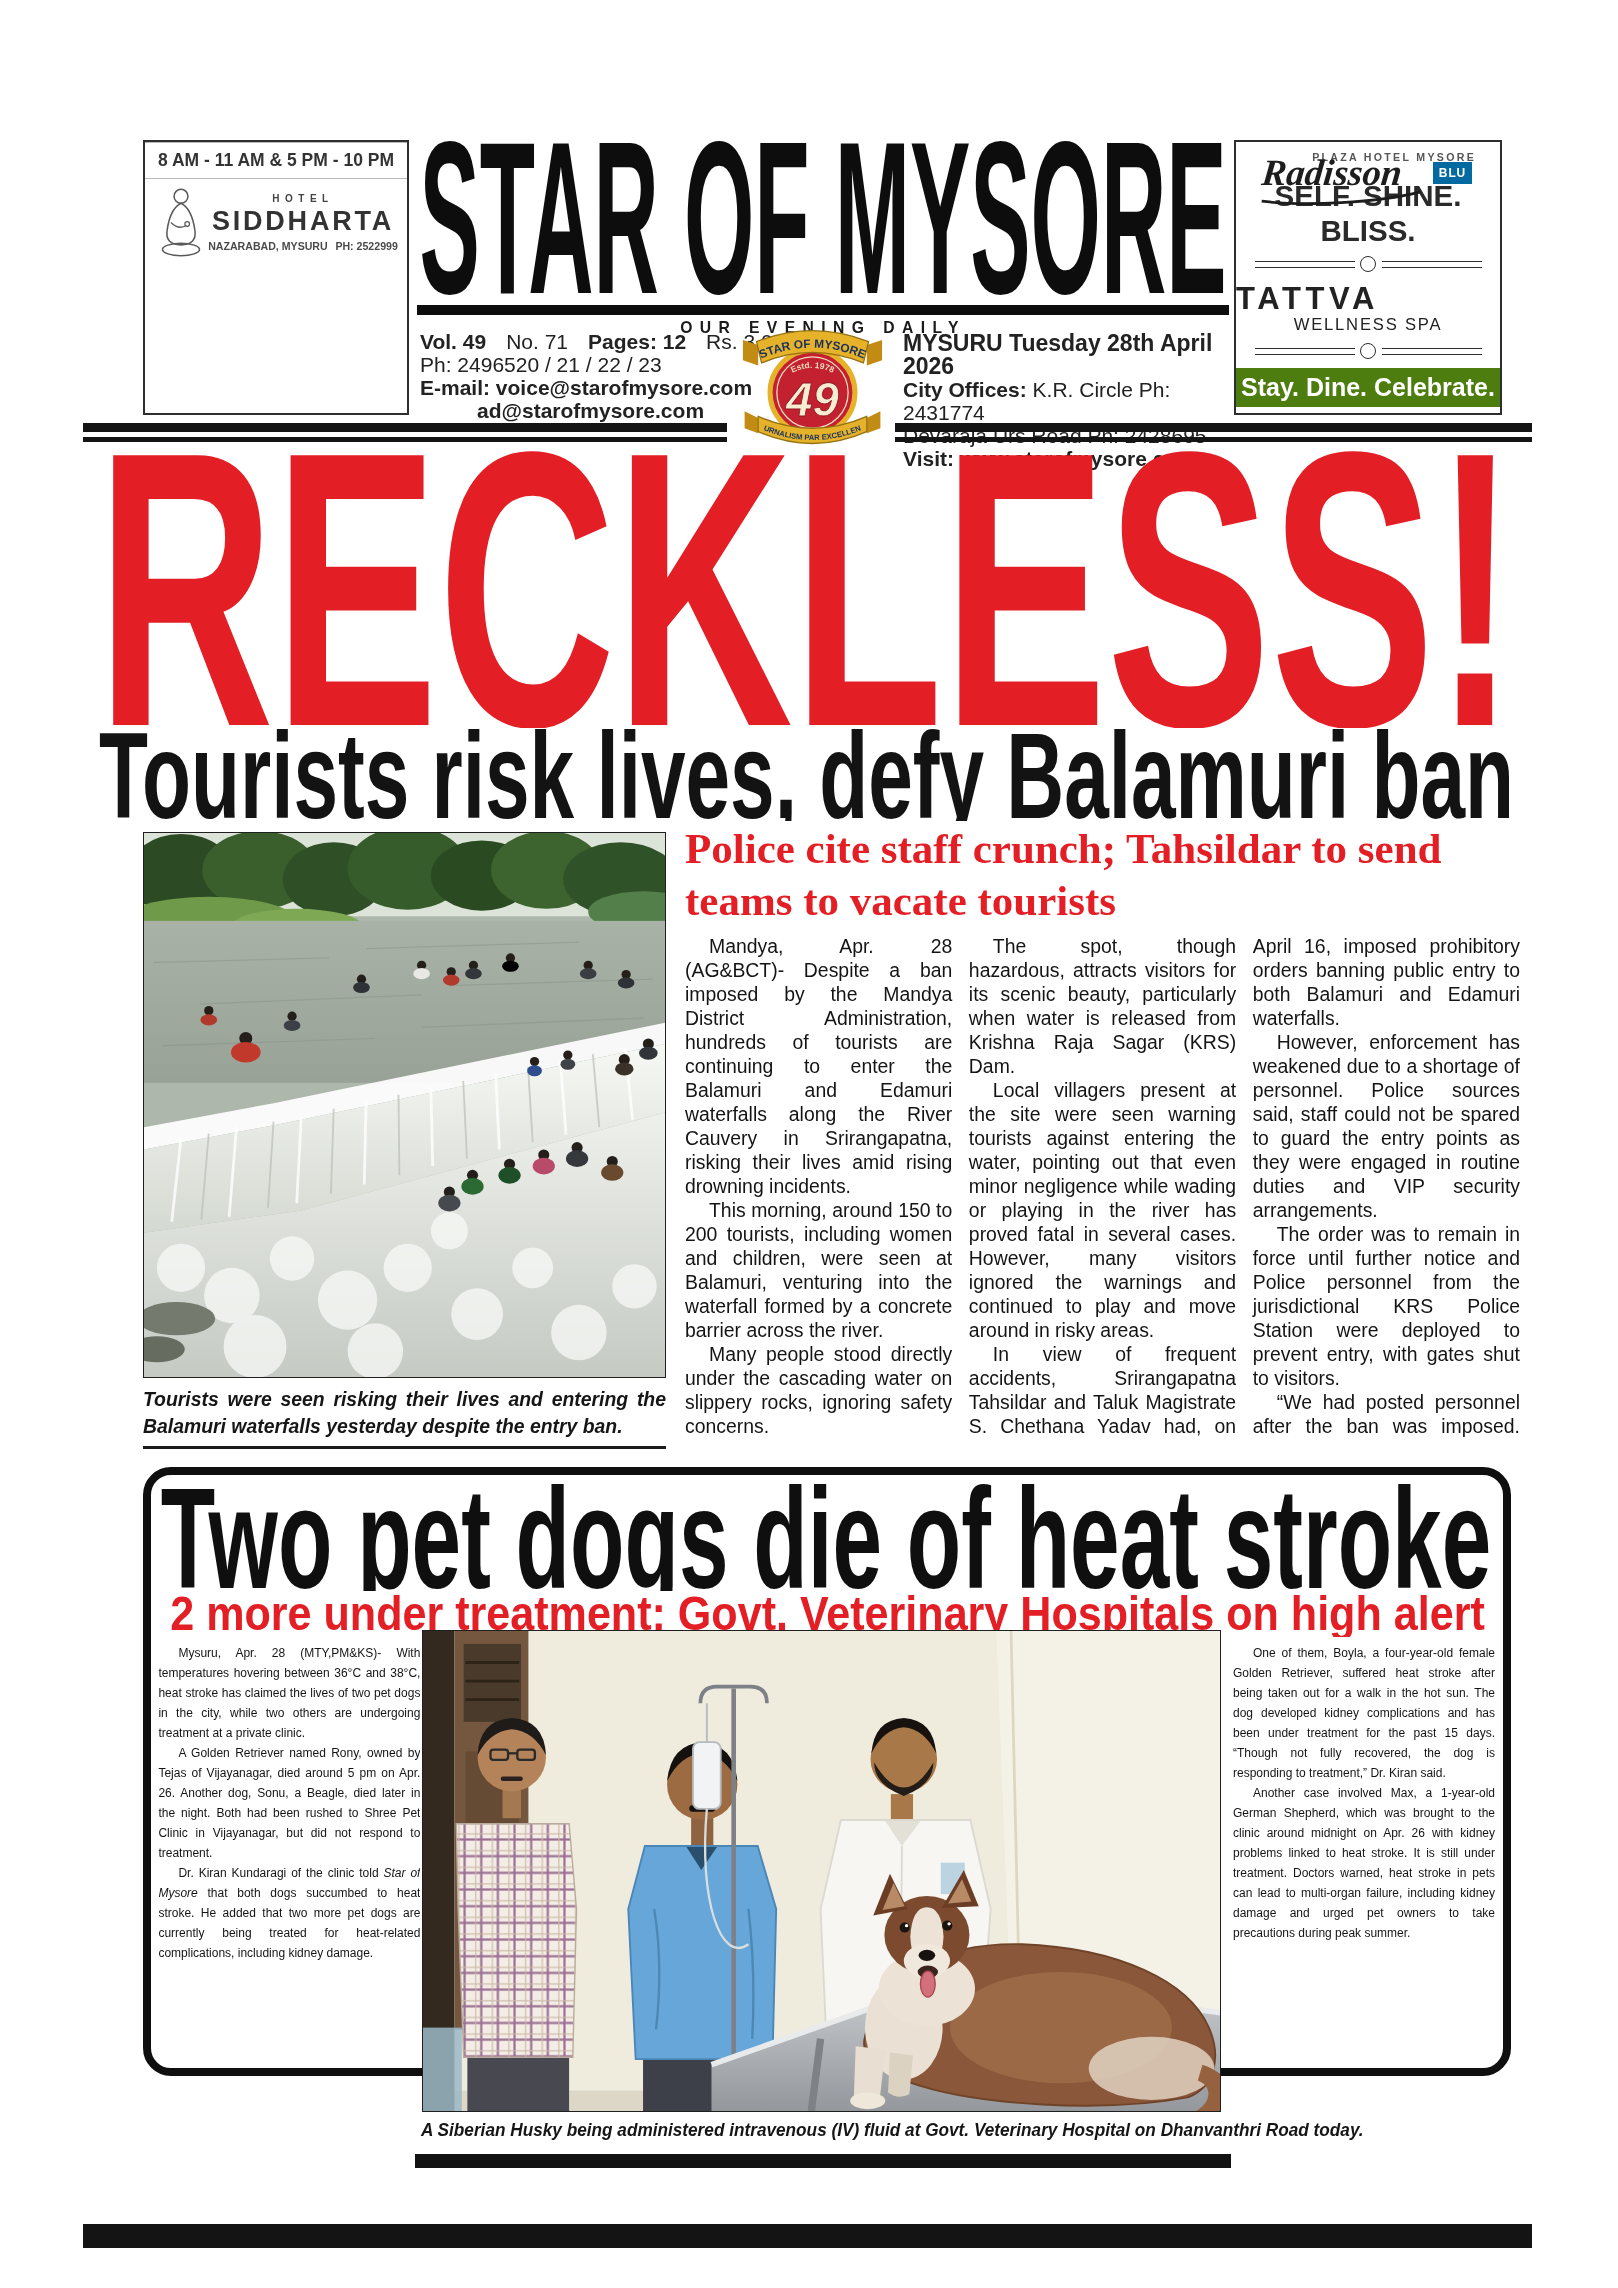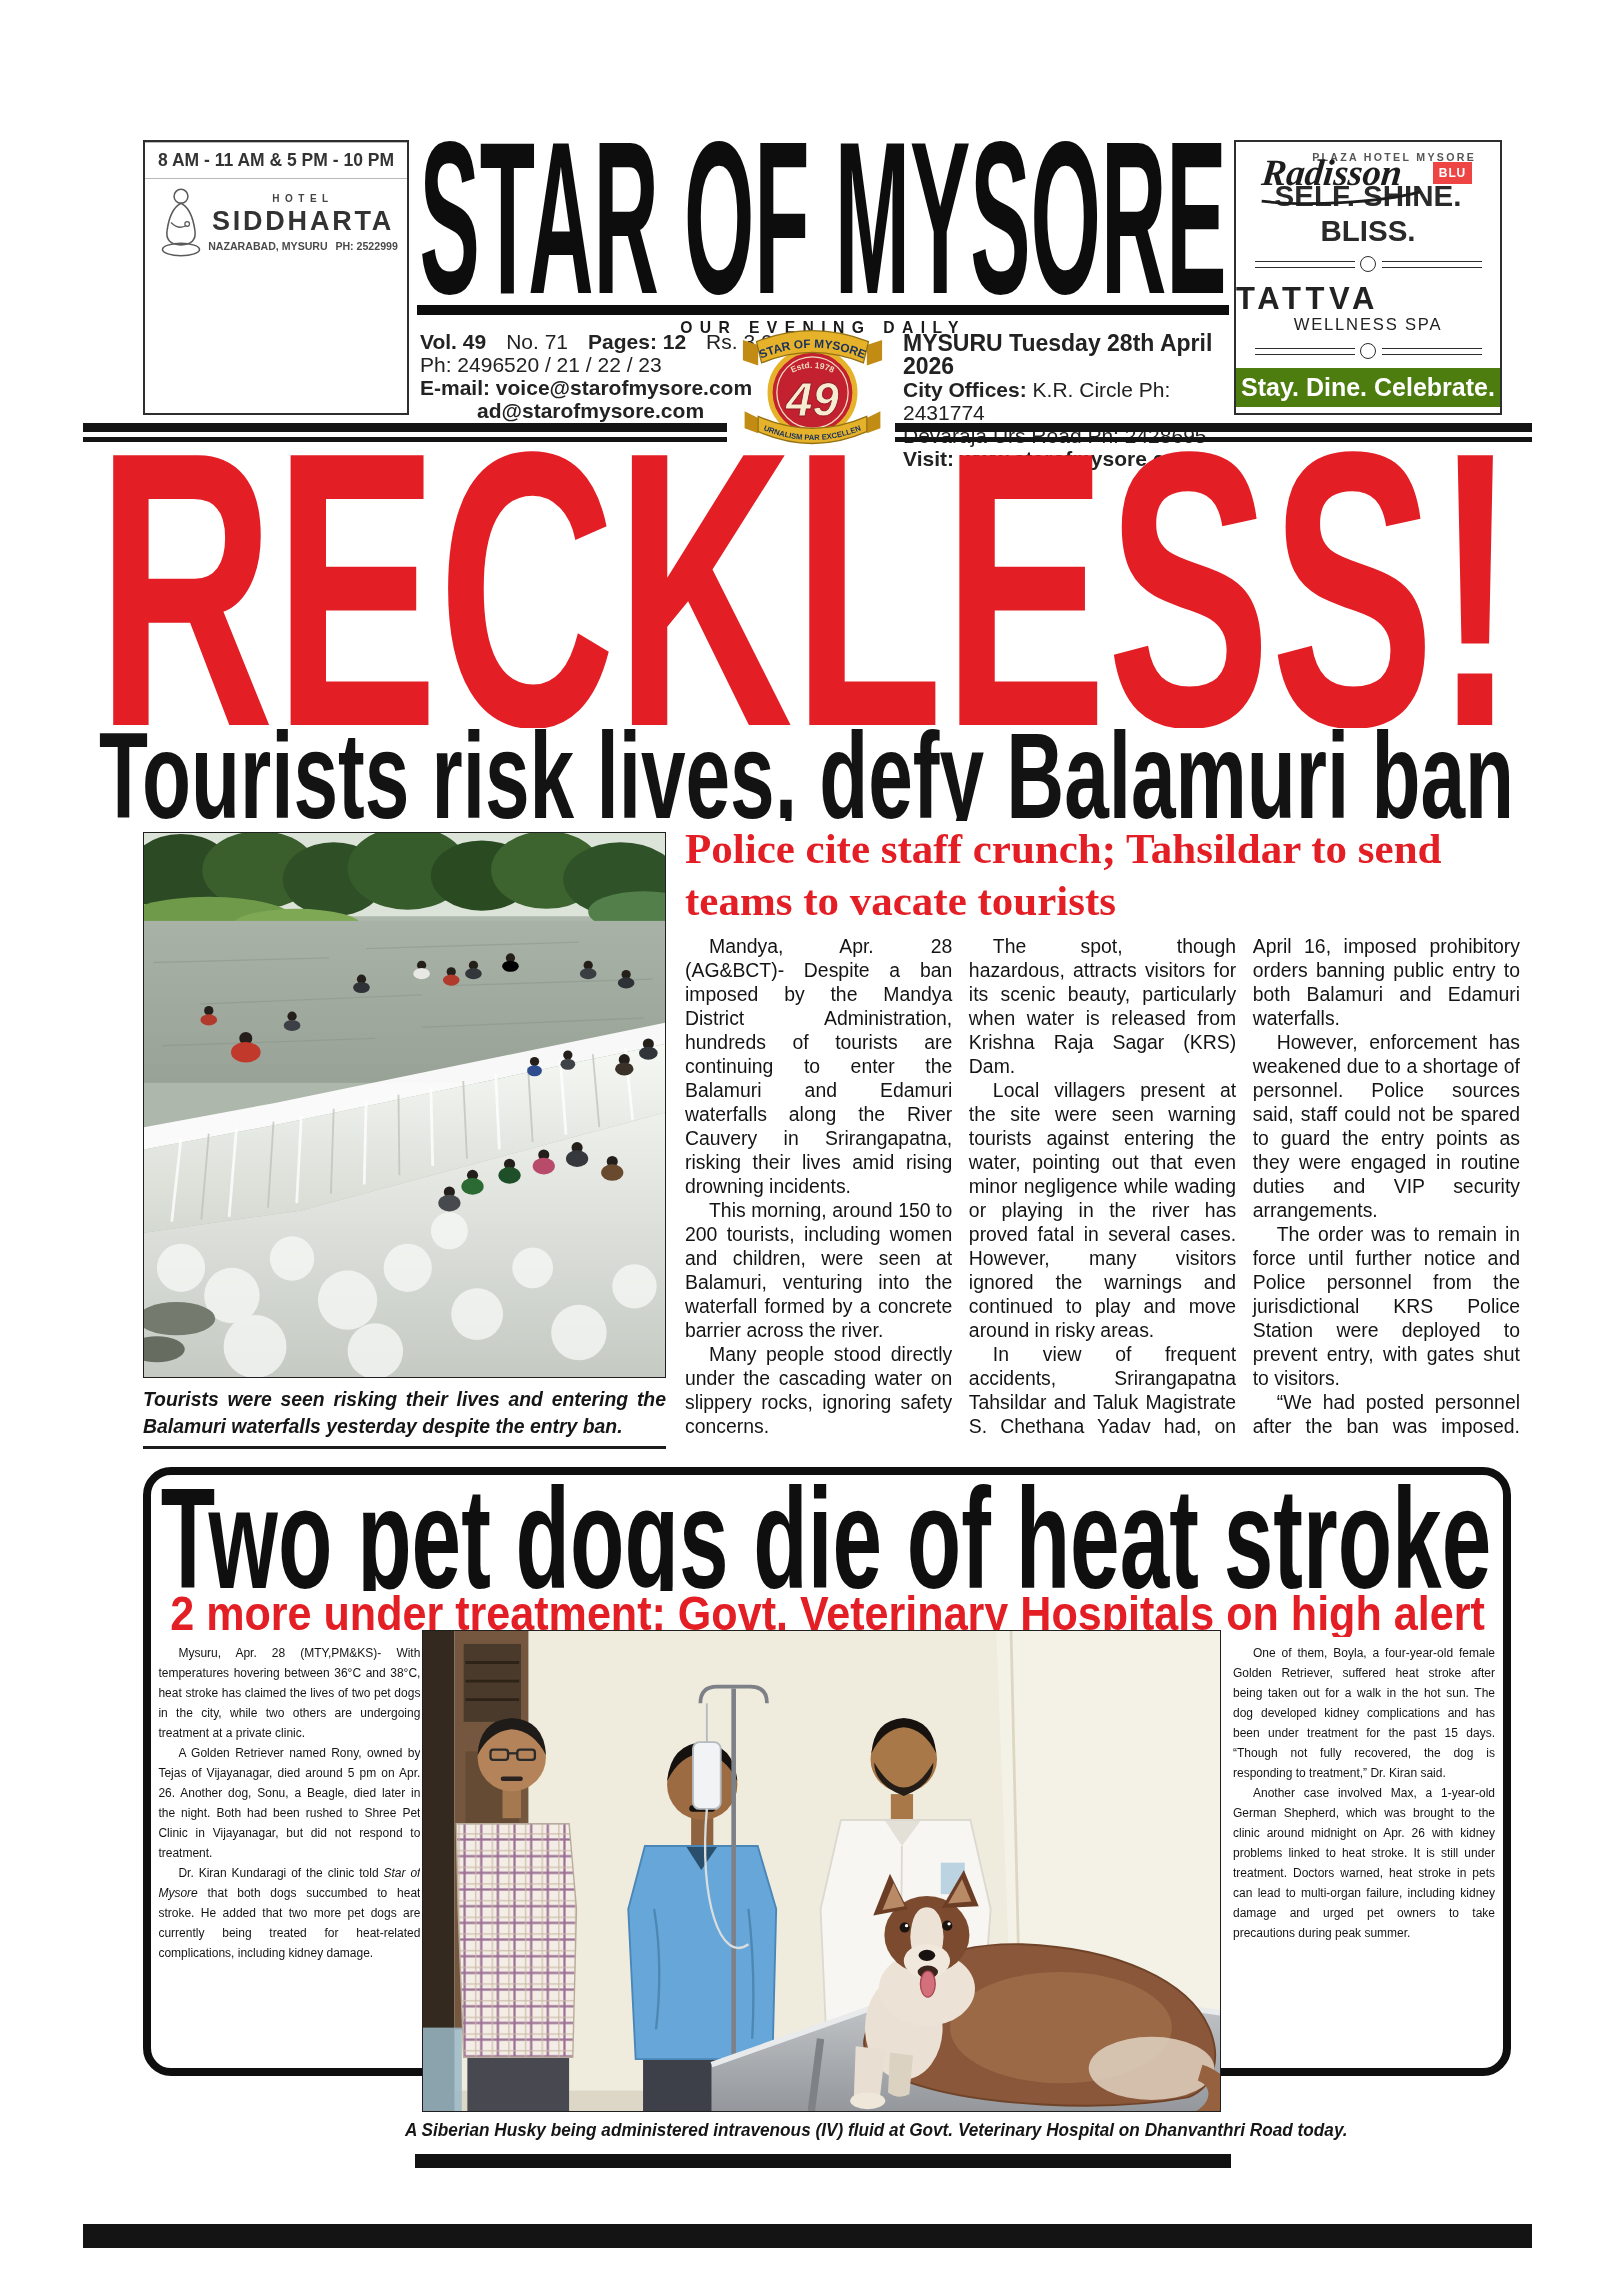--- a/index.html
+++ b/index.html
@@ -21,21 +21,21 @@
     border-top:1.8px solid #b9b9b9;border-bottom:1.8px solid #b9b9b9;}
   .dosa-hotel{display:flex;align-items:center;height:87px;padding:0 9.2px;}
   .dosa-hotel-right{flex:1;text-align:center;}
   .hotel-small{font-size:10px;letter-spacing:5.5px;font-weight:bold;color:#444;}
   .hotel-name{font-size:27px;letter-spacing:2.8px;font-weight:600;color:#333;margin-top:1.8px;}
   .hotel-addr{display:flex;justify-content:space-between;font-size:10.6px;font-weight:bold;color:#4a4a4a;margin-top:3.7px;}
 
   #right-ad{left:1234px;top:140px;width:268px;height:275px;display:flex;flex-direction:column;}
   .rad-logo{position:relative;height:57px;margin-top:7.4px;}
   .rad-script{position:absolute;left:26px;top:1.8px;font-family:"Liberation Serif",serif;font-style:italic;font-weight:bold;font-size:37px;color:#1d1d1d;transform:skewX(-6deg);}
-  .rad-blu{position:absolute;right:28px;top:13px;width:39px;height:22px;background:#ef4444;color:#fff;font-size:12px;font-weight:bold;text-align:center;line-height:22px;letter-spacing:0.9px;}
+  .rad-blu{position:absolute;right:28px;top:13px;width:39px;height:22px;background:#0369a1;color:#fff;font-size:12px;font-weight:bold;text-align:center;line-height:22px;letter-spacing:0.9px;}
   .rad-swoosh{position:absolute;left:22px;top:41px;width:166px;height:14.8px;}
   .rad-sub{text-align:right;padding-right:24px;font-size:10.6px;letter-spacing:2.3px;color:#555;font-weight:bold;}
   .rad-line{text-align:center;font-size:29.5px;font-weight:900;color:#2a2a2a;line-height:35px;}
   .rdiv{display:flex;align-items:center;gap:5.5px;margin:8.3px 18.5px;}
   .rdiv .rl{flex:1;height:4.6px;border-top:1.8px solid #2c2c2c;border-bottom:1.8px solid #2c2c2c;}
   .rdiv .rc{width:14px;height:14px;border:1.8px solid #2c2c2c;border-radius:50%;background:#fff;}
   .rad-spa{font-size:31px;font-weight:900;letter-spacing:4.6px;color:#222;}
   .rad-spa-sub{text-align:center;font-size:16.6px;letter-spacing:1.8px;color:#222;margin-top:-1.8px;}
   .rad-footer{margin-top:auto;margin-bottom:6.5px;background:#4d7c0f;color:#fff;text-align:center;font-size:25px;font-weight:900;height:39px;line-height:39px;}
 
@@ -67,21 +67,21 @@
   
   #story2-box{left:143px;top:1467px;width:1368px;height:609px;border:8.3px solid #0f0f0f;border-radius:28px;box-sizing:border-box;}
   #story2-h-svg{left:7.4px;top:6.5px;width:1336px;height:109px;}
   #story2-sub-svg{left:9.2px;top:118px;width:1335px;height:44px;}
   .col2{font-size:12px;line-height:20px;text-align:justify;overflow:hidden;color:#141414;}
   .col2 p{margin:0;text-indent:20px;}
   #story2-colL{left:7.4px;top:168px;width:262px;height:419px;}
   #story2-colR{left:1082px;top:168px;width:262px;height:419px;}
   #story2-photo{left:271px;top:155px;width:799px;height:482px;border:1.8px solid #1f1f1f;box-sizing:border-box;background:#efebdd;}
   #story2-photo svg{display:block;width:100%;height:100%;}
-  #story2-caption{left:254px;top:644px;width:799px;height:28px;overflow:visible;}
+  #story2-caption{left:270px;top:644px;width:799px;height:28px;overflow:visible;}
   #story2-caption span{display:inline-block;white-space:nowrap;transform:scaleX(0.93);transform-origin:left center;
     font-size:18.5px;font-weight:bold;font-style:italic;color:#161616;}
   #story2-midbar{left:264px;top:679px;width:816px;height:14px;background:#121212;}
   #bottom-bar{left:83px;top:2224px;width:1449px;height:24px;background:#141414;}
 </style>
 </head>
 <body>
 
 <div class="abs ad-box" id="left-ad">
   <div class="dosa-hours">8 AM - 11 AM  &amp;  5 PM - 10 PM</div>

